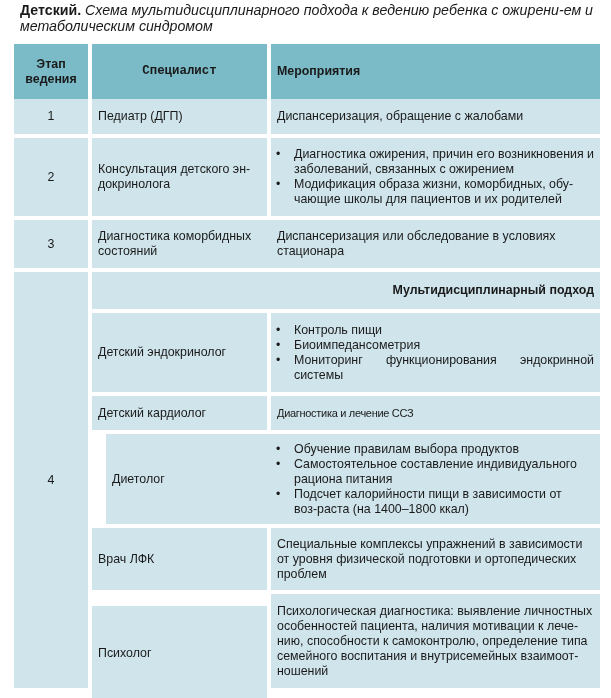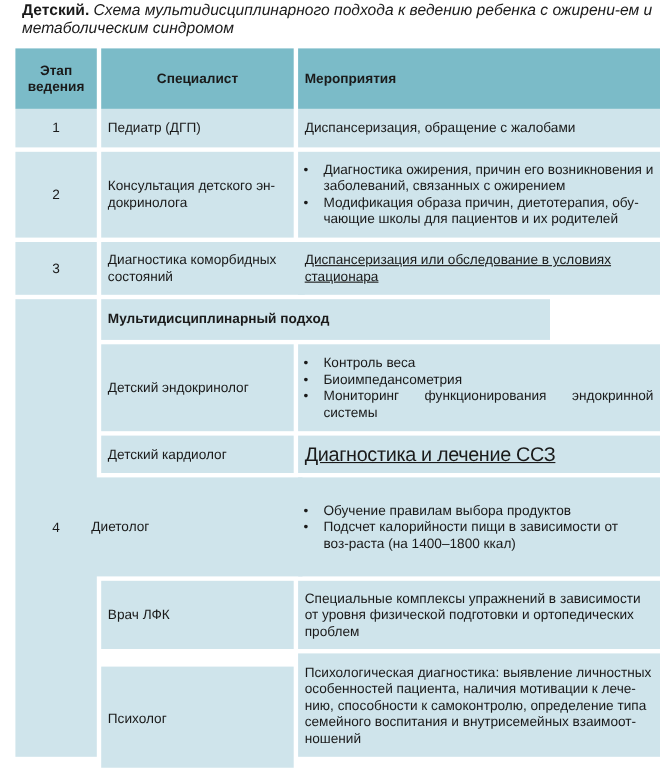--- a/index.html
+++ b/index.html
@@ -11,33 +11,33 @@
   .caption i { font-style:italic; }
   .cell { position:absolute; box-sizing:border-box; font-size:12.4px; line-height:15px;
           display:flex; align-items:center; }
   .hdr { background:#7bbbc8; font-weight:bold; }
   .bd  { background:#cfe4eb; }
   .ctr { justify-content:center; text-align:center; }
   .pad { padding:0 6px 0 6px; }
   ul.bl { list-style:none; margin:0; padding:0; }
   ul.bl li { position:relative; padding-left:23px; }
   ul.bl li::before { content:"•"; position:absolute; left:5px; top:0; }
-  .narrow { font-size:18px; letter-spacing:-0.3px;text-decoration:underline; }
+  .narrow { font-size:11px; letter-spacing:-0.3px; }
 </style>
 </head>
 <body>
 
 <div class="caption"><b>Детский.</b><i> Схема мультидисциплинарного подхода к ведению ребенка с ожирени-ем и метаболическим синдромом</i></div>
 
 <div>
 
   <div class="cell hdr ctr" style="left:14px;top:44px;width:74px;height:55px;">
       <span style="display:block;width:60px;">Этап ведения</span>
     </div>
-  <div class="cell hdr ctr" style="left:92px;top:44px;width:175px;height:55px;">
+  <div class="cell hdr ctr" style="left:92px;top:44px;width:175px;height:55px;font-family:Liberation Mono, monospace;">
       <span>Специалист</span>
     </div>
   <div class="cell hdr pad" style="left:271px;top:44px;width:329px;height:55px;">
       <span>Мероприятия</span>
     </div>
 
   <div class="cell bd ctr" style="left:14px;top:99px;width:74px;height:35px;">
       <span>1</span>
     </div>
   <div class="cell bd pad" style="left:92px;top:99px;width:175px;height:35px;">
@@ -49,65 +49,66 @@
 
   <div class="cell bd ctr" style="left:14px;top:138px;width:74px;height:78px;">
       <span>2</span>
     </div>
   <div class="cell bd pad" style="left:92px;top:138px;width:175px;height:78px;justify-content:flex-end;">
       <span>Консультация детского эн-докринолога</span>
     </div>
   <div class="cell bd" style="left:271px;top:138px;width:329px;height:78px;padding-right:4px;">
     <ul class="bl">
       <li>Диагностика ожирения, причин его возникновения и заболеваний, связанных с ожирением</li>
-      <li>Модификация образа причин, диетотерапия, обу-чающие школы для пациентов и их родителей</li>
+      <li>Модификация образа жизни, коморбидных, обу-чающие школы для пациентов и их родителей</li>
     </ul>
   </div>
 
   <div class="cell bd ctr" style="left:14px;top:220px;width:74px;height:48px;">
       <span>3</span>
     </div>
   <div class="cell bd pad" style="left:92px;top:220px;width:185px;height:48px;">
       <span>Диагностика коморбидных состояний</span>
     </div>
-  <div class="cell bd pad" style="left:271px;top:220px;width:329px;height:48px;text-decoration:underline;">
+  <div class="cell bd pad" style="left:271px;top:220px;width:329px;height:48px;">
       <span>Диспансеризация или обследование в условиях стационара</span>
     </div>
 
   <div class="cell bd ctr" style="left:14px;top:272px;width:74px;height:416px;">
       <span>4</span>
     </div>
-  <div class="cell bd pad" style="left:92px;top:272px;width:408px;height:37px;font-weight:bold;">
+  <div class="cell bd pad" style="left:92px;top:272px;width:508px;height:37px;font-weight:bold;justify-content:flex-end;">
       <span>Мультидисциплинарный подход</span>
     </div>
 
   <div class="cell bd pad" style="left:92px;top:313px;width:175px;height:79px;">
       <span>Детский эндокринолог</span>
     </div>
   <div class="cell bd" style="left:271px;top:313px;width:329px;height:79px;padding-right:6px;">
     <ul class="bl">
-      <li>Контроль веса</li>
+      <li>Контроль пищи</li>
       <li>Биоимпедансометрия</li>
       <li style="text-align:justify;">Мониторинг функционирования эндокринной системы</li>
     </ul>
   </div>
 
   <div class="cell bd pad" style="left:92px;top:396px;width:175px;height:34px;">
       <span>Детский кардиолог</span>
     </div>
   <div class="cell bd pad narrow" style="left:271px;top:396px;width:329px;height:34px;">
       <span>Диагностика и лечение ССЗ</span>
     </div>
 
-  <div class="cell bd pad" style="left:77px;top:434px;width:198px;height:90px;">
+  <div class="cell bd pad" style="left:106px;top:434px;width:198px;height:90px;">
       <span>Диетолог</span>
     </div>
   <div class="cell bd" style="left:271px;top:434px;width:329px;height:90px;padding-right:20px;">
     <ul class="bl">
       <li>Обучение правилам выбора продуктов</li>
+      <li>Самостоятельное составление индивидуального рациона питания</li>
       <li>Подсчет калорийности пищи в зависимости от воз-раста (на 1400–1800 ккал)</li>
     </ul>
   </div>
 
   <div class="cell bd pad" style="left:92px;top:528px;width:175px;height:62px;">
       <span>Врач ЛФК</span>
     </div>
   <div class="cell bd pad" style="left:271px;top:528px;width:329px;height:62px;">
       <span>Специальные комплексы упражнений в зависимости от уровня физической подготовки и ортопедических проблем</span>
     </div>

